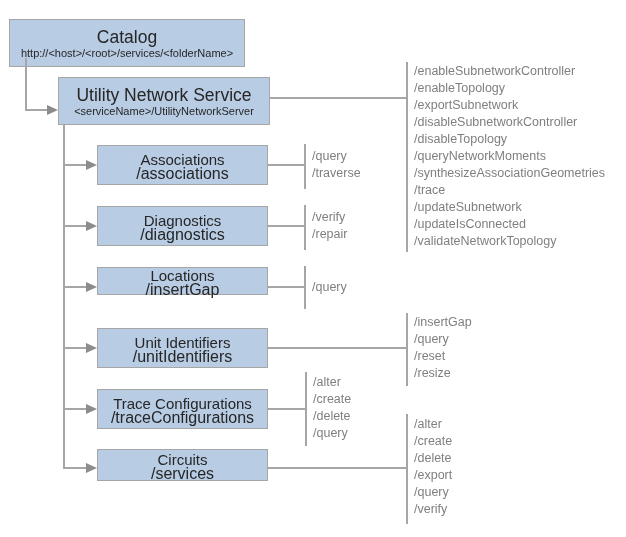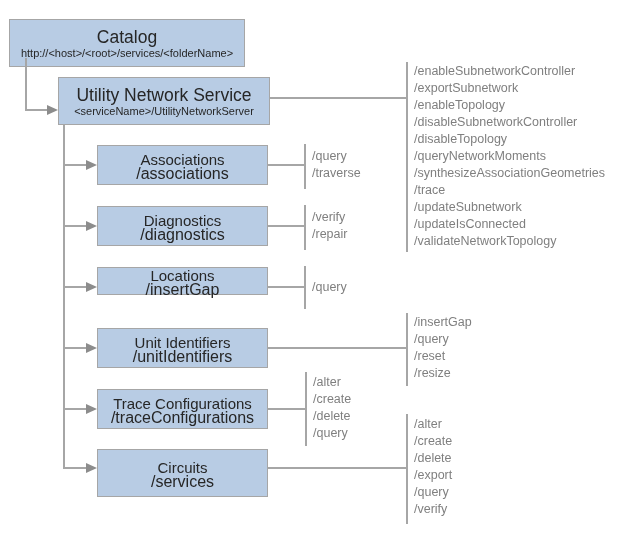--- a/index.html
+++ b/index.html
@@ -82,22 +82,22 @@
 
   <div class="node big" style="left:58px; top:77px; width:212px; height:48px;">
     <div class="node-title">Utility Network Service</div>
     <div class="node-sub">&lt;serviceName&gt;/UtilityNetworkServer</div>
   </div>
 
   <div class="hline" style="left:270px; top:97px; width:136px;"></div>
   <div class="vline" style="left:406px; top:62px; height:190px;"></div>
   <div class="ops" style="left:414px; top:63px;">
       <div>/enableSubnetworkController</div>
+      <div>/enableTopology</div>
       <div>/exportSubnetwork</div>
-      <div>/enableTopology</div>
       <div>/disableSubnetworkController</div>
       <div>/disableTopology</div>
       <div>/queryNetworkMoments</div>
       <div>/synthesizeAssociationGeometries</div>
       <div>/trace</div>
       <div>/updateSubnetwork</div>
       <div>/updateIsConnected</div>
       <div>/validateNetworkTopology</div>
     </div>
 
@@ -129,21 +129,21 @@
     <div class="node-sub">/insertGap</div>
   </div>
   <div class="node" style="left:97px; top:328px; width:171px; height:40px;">
     <div class="node-title">Unit Identifiers</div>
     <div class="node-sub">/unitIdentifiers</div>
   </div>
   <div class="node" style="left:97px; top:389px; width:171px; height:40px;">
     <div class="node-title">Trace Configurations</div>
     <div class="node-sub">/traceConfigurations</div>
   </div>
-  <div class="node" style="left:97px; top:449px; width:171px; height:48px;">
+  <div class="node" style="left:97px; top:449px; width:171px; height:32px;">
     <div class="node-title">Circuits</div>
     <div class="node-sub">/services</div>
   </div>
 
   <div class="hline" style="left:268px; top:164px; width:36px;"></div>
   <div class="vline" style="left:304px; top:144px; height:45px;"></div>
   <div class="ops" style="left:312px; top:148px;">
       <div>/query</div>
       <div>/traverse</div>
     </div>

